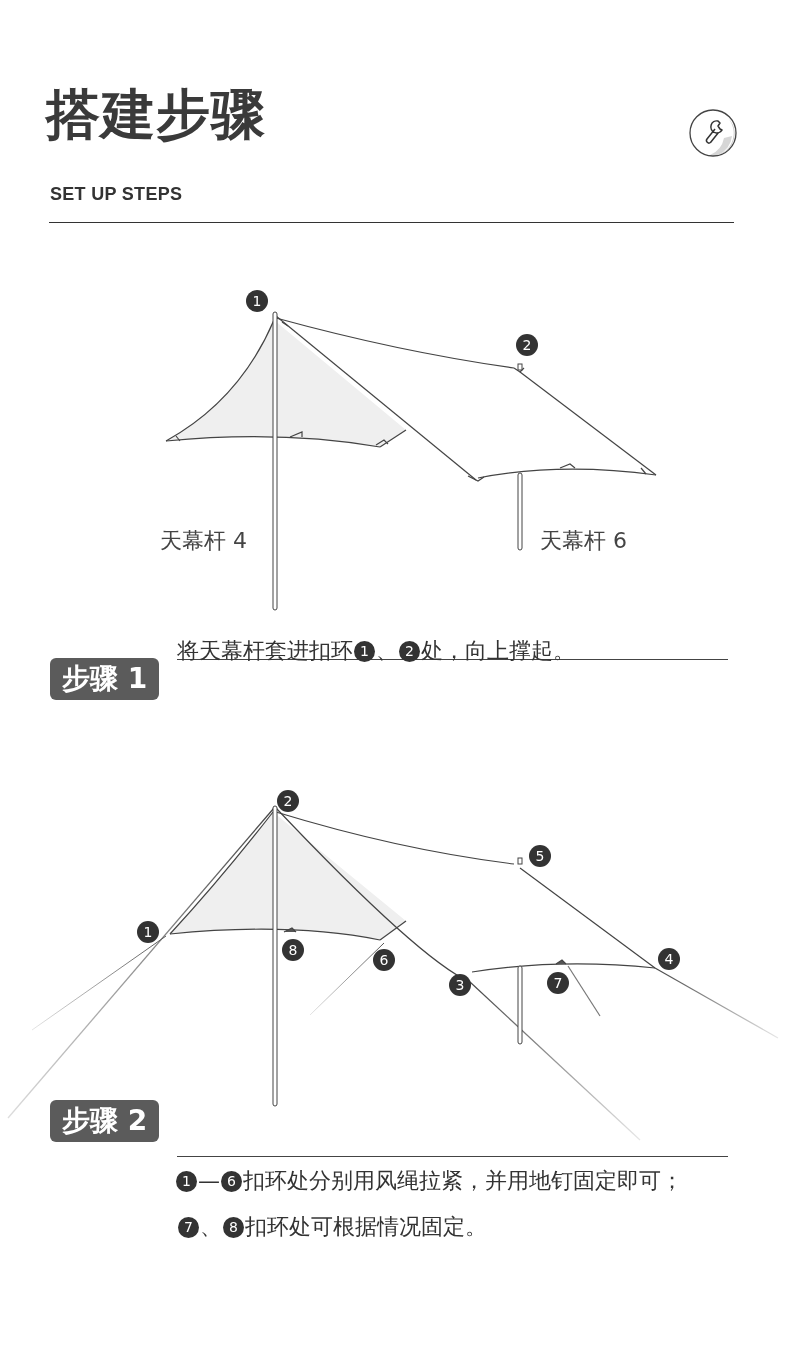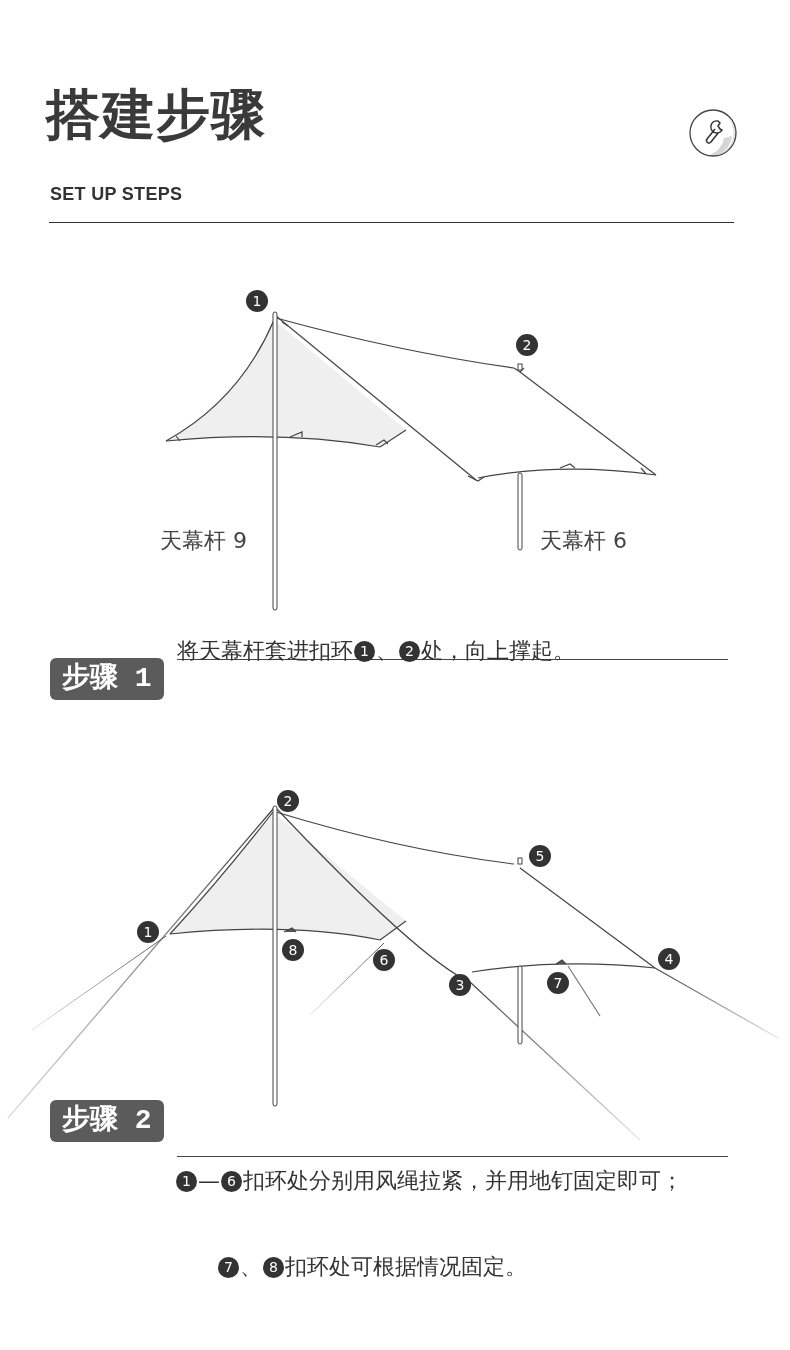--- a/index.html
+++ b/index.html
@@ -21,21 +21,21 @@
   .header-rule {
     position: absolute; left: 49px; top: 222px; width: 685px; height: 1px; background: #333;
   }
 
   .diagram { position: absolute; left: 0; }
   .diagram svg { display: block; }
 
   .step-badge {
     position: absolute; height: 42px; padding: 0 12px;
     background: #5b5b5b; border-radius: 6px; color: #fff;
-    font-size: 28px; font-weight: bold; line-height: 42px; white-space: nowrap; font-family: Liberation Mono, monospace;
+    font-size: 28px; font-weight: bold; line-height: 42px; white-space: nowrap;
   }
   .step-rule { position: absolute; height: 1px; background: #444; }
   .step-text {
     position: absolute; font-size: 22px; color: #333; line-height: 38px; white-space: nowrap;
   }
   .num {
     display: inline-block; width: 21px; height: 21px; border-radius: 50%;
     background: #333; color: #fff; font-size: 14px; line-height: 21px; text-align: center;
     vertical-align: 2px; margin: 0 1px;
   }
@@ -88,21 +88,21 @@
     </g>
 
     <rect x="273" y="312" width="4" height="298" rx="2" fill="#fff" stroke="#444" stroke-width="1"></rect>
 
     <rect x="518" y="364" width="4" height="6" fill="#fff" stroke="#444" stroke-width="1"></rect>
     <rect x="518" y="473" width="4" height="77" rx="2" fill="#fff" stroke="#444" stroke-width="1"></rect>
   </svg>
 </div>
 <div class="marker" style="left:246px; top:290px;">1</div>
 <div class="marker" style="left:516px; top:334px;">2</div>
-<div class="pole-label" style="left:160px; top:526px;">天幕杆 9</div>
+<div class="pole-label" style="left:160px; top:526px;">天幕杆 4</div>
 <div class="pole-label" style="left:540px; top:526px;">天幕杆 6</div>
 
 <div class="step-badge" style="left:50px; top:658px;">步骤 1</div>
 <div class="step-rule" style="left:177px; top:659px; width:551px;"></div>
 <div class="step-text" style="left:177px; top:632px;">
   <span>将天幕杆套进扣环</span><span class="num">1</span><span>、</span><span class="num">2</span><span>处，向上撑起。</span>
 </div>
 
 <div class="diagram" style="top:790px;">
   <svg width="790" height="360" viewBox="0 790 790 360">
@@ -153,15 +153,15 @@
 <div class="marker" style="left:529px; top:845px;">5</div>
 <div class="marker" style="left:373px; top:949px;">6</div>
 <div class="marker" style="left:547px; top:972px;">7</div>
 <div class="marker" style="left:282px; top:939px;">8</div>
 
 <div class="step-badge" style="left:50px; top:1100px;">步骤 2</div>
 <div class="step-rule" style="left:177px; top:1156px; width:551px;"></div>
 <div class="step-text" style="left:175px; top:1162px;">
   <span class="num">1</span><span>—</span><span class="num">6</span><span>扣环处分别用风绳拉紧，并用地钉固定即可；</span>
 </div>
-<div class="step-text" style="left:177px; top:1248px;margin-left:40px;">
+<div class="step-text" style="left:177px; top:1208px;">
   <span class="num">7</span><span>、</span><span class="num">8</span><span>扣环处可根据情况固定。</span>
 </div>
 
 </body></html>

